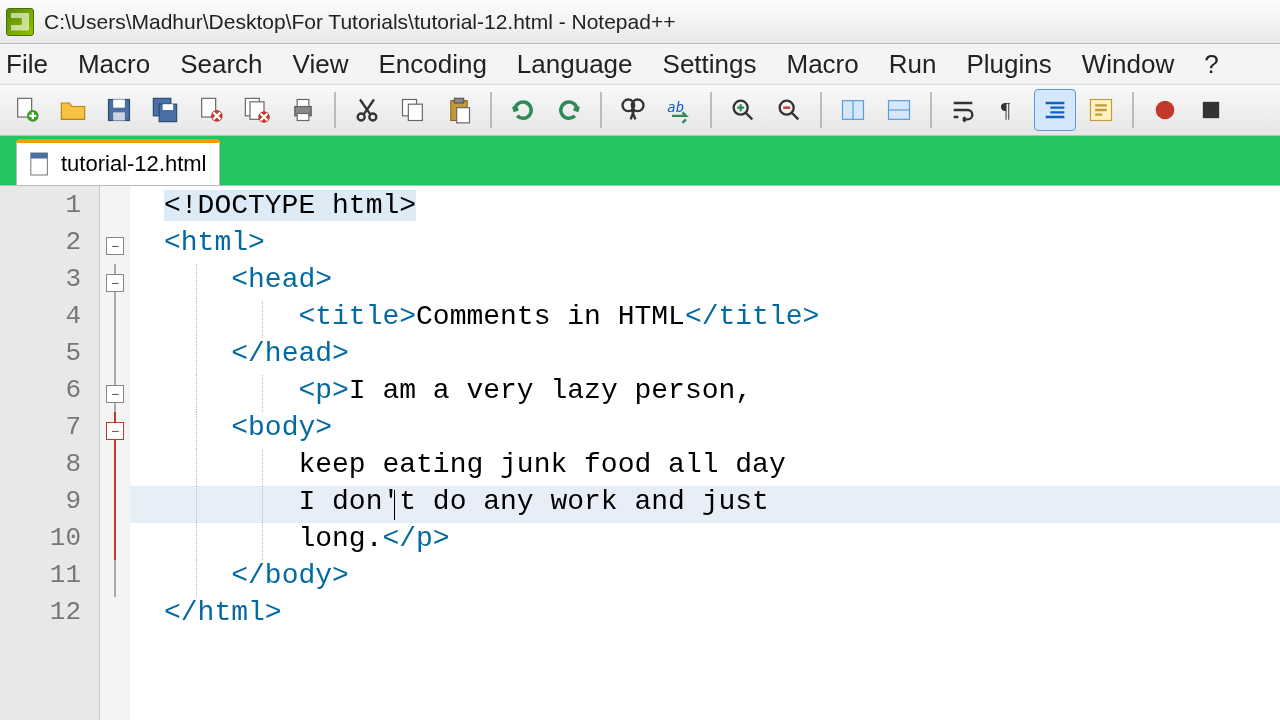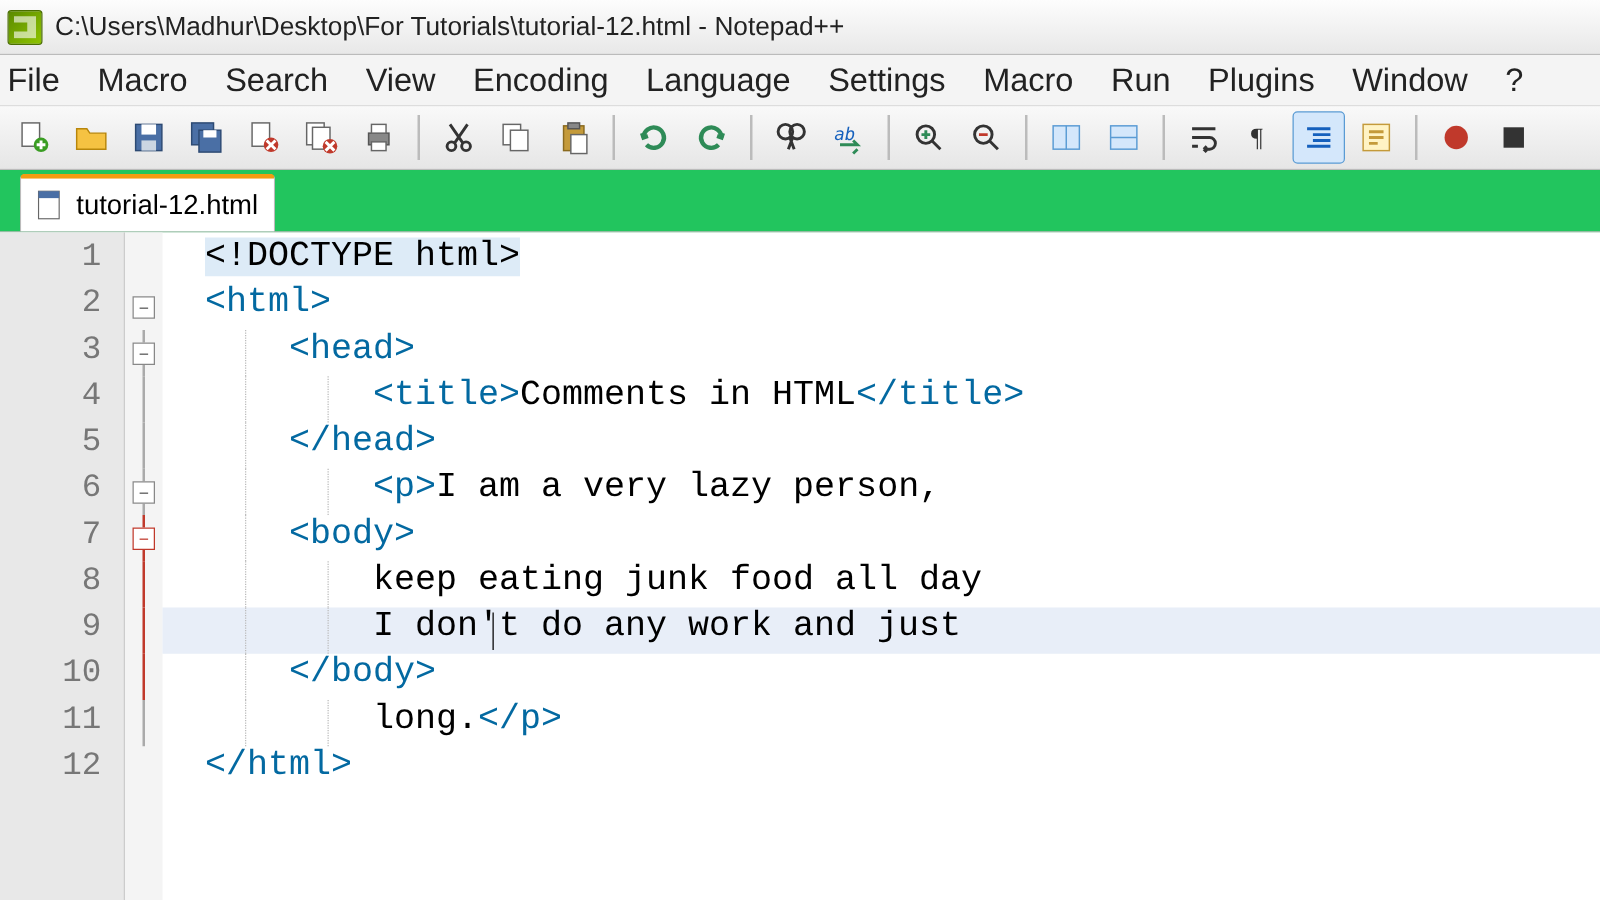--- a/index.html
+++ b/index.html
@@ -429,17 +429,17 @@
   <div class="code" id="code-area">
       <div class="line"><span class="hl-doctype">&lt;!DOCTYPE html&gt;</span></div>
       <div class="line"><span class="tag">&lt;html&gt;</span></div>
       <div class="line">    <span class="tag">&lt;head&gt;</span><span class="indent-guide" style="left: 66px;"></span></div>
       <div class="line">        <span class="tag">&lt;title&gt;</span><span class="text">Comments in HTML</span><span class="tag">&lt;/title&gt;</span><span class="indent-guide" style="left: 66px;"></span><span class="indent-guide" style="left: 132px;"></span></div>
       <div class="line">    <span class="tag">&lt;/head&gt;</span><span class="indent-guide" style="left: 66px;"></span></div>
       <div class="line">        <span class="tag">&lt;p&gt;</span><span class="text">I am a very lazy person,</span><span class="indent-guide" style="left: 66px;"></span><span class="indent-guide" style="left: 132px;"></span></div>
       <div class="line">    <span class="tag">&lt;body&gt;</span><span class="indent-guide" style="left: 66px;"></span></div>
       <div class="line">        <span class="text">keep eating junk food all day</span><span class="indent-guide" style="left: 66px;"></span><span class="indent-guide" style="left: 132px;"></span></div>
       <div class="line line-highlight">        <span class="text">I don't do any work and just</span><span class="indent-guide" style="left: 66px;"></span><span class="indent-guide" style="left: 132px;"></span><div class="caret" style="left: 264px;"></div></div>
+      <div class="line">        <span class="text">long.</span><span class="tag">&lt;/p&gt;</span><span class="indent-guide" style="left: 66px;"></span><span class="indent-guide" style="left: 132px;"></span></div>
       <div class="line">    <span class="tag">&lt;/body&gt;</span><span class="indent-guide" style="left: 66px;"></span></div>
-      <div class="line">        <span class="text">long.</span><span class="tag">&lt;/p&gt;</span><span class="indent-guide" style="left: 66px;"></span><span class="indent-guide" style="left: 132px;"></span></div>
       <div class="line"><span class="tag">&lt;/html&gt;</span></div>
     </div>
 </div>
 
 </body></html>

